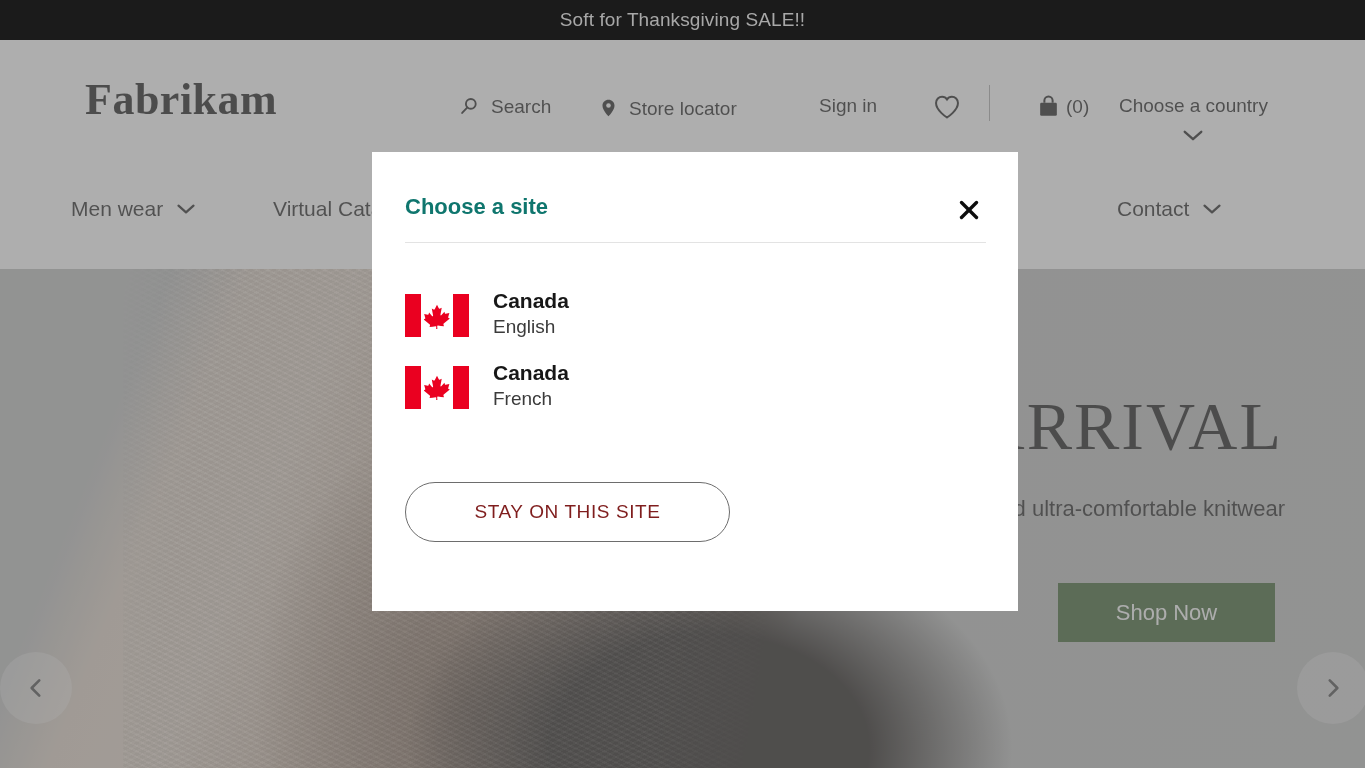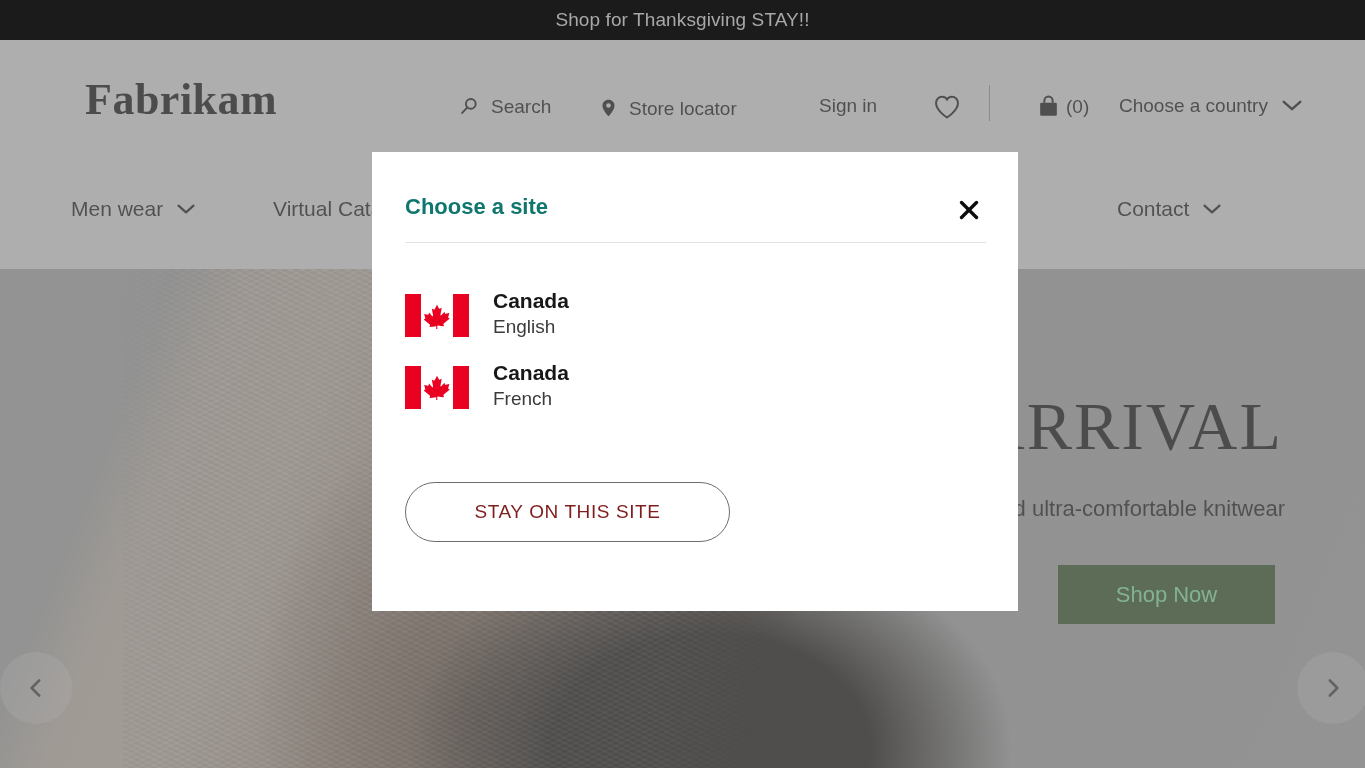--- a/index.html
+++ b/index.html
@@ -49,21 +49,21 @@
     position: absolute; top: 56px;
     display: flex; align-items: center; gap: 11px;
     font-size: 19px; color: #111; white-space: nowrap;
   }
   .hdr-link .lbl { line-height: 1; }
   #hl-search { left: 432px; }
   #hl-store  { left: 572px; }
   #hl-signin { left: 792px; }
   #hl-wish   { left: 906px; top: 54px; }
   #hl-bag    { left: 1010px; top: 54px; gap: 6px; }
-  #hl-country{ left: 1092px; gap: 13px; }
+  #hl-country{ left: 1092px; gap: 13px; flex-direction: column; }
   .hdr-divider {
     position: absolute; left: 962px; top: 45px;
     width: 1px; height: 36px; background: #9a9a9a;
   }
 
   svg.ico { display: block; }
 
   
   .site-nav {
     position: absolute; left: 16px; top: 129px;
@@ -115,23 +115,23 @@
     position: absolute; right: 82px; top: 123px;
     font-family: "Liberation Serif", serif;
     font-size: 68px; font-weight: 400; color: #0a0a0a;
     letter-spacing: 2px; white-space: nowrap; line-height: 1;
   }
   .hero-sub {
     position: absolute; right: 80px; top: 229px;
     font-size: 22px; color: #141414; white-space: nowrap; line-height: 1;
   }
   .hero-cta {
-    position: absolute; right: 90px; top: 296px;
+    position: absolute; right: 90px; top: 314px;
     width: 217px; height: 59px;
-    background: #2e5223; color: #86efac;
+    background: #2e5223; color: #e5e5e5;
     border: none; font-size: 22px;
     font-family: "Liberation Sans", sans-serif;
     display: flex; align-items: center; justify-content: center;
     cursor: pointer;
   }
   .carousel-arrow {
     position: absolute; top: 383px;
     width: 72px; height: 72px; border-radius: 50%;
     background: rgba(235,235,235,.30);
     display: flex; align-items: center; justify-content: center;
@@ -201,21 +201,21 @@
     display: flex; align-items: center; justify-content: center;
     cursor: pointer;
   }
 </style>
 </head>
 <body>
 
 <div id="page">
 
   <div class="promo-banner">
-    <span class="txt">Shop for Thanksgiving STAY!!</span>
+    <span class="txt">Soft for Thanksgiving SALE!!</span>
   </div>
 
   <div class="page-body">
 
     <div class="hero">
       <div class="hero-photo"></div>
       <div class="hero-copy">
         <div class="hero-title">NEW ARRIVAL</div>
         <div class="hero-sub">Soft and ultra-comfortable knitwear</div>
         <button class="hero-cta">Shop Now</button>

